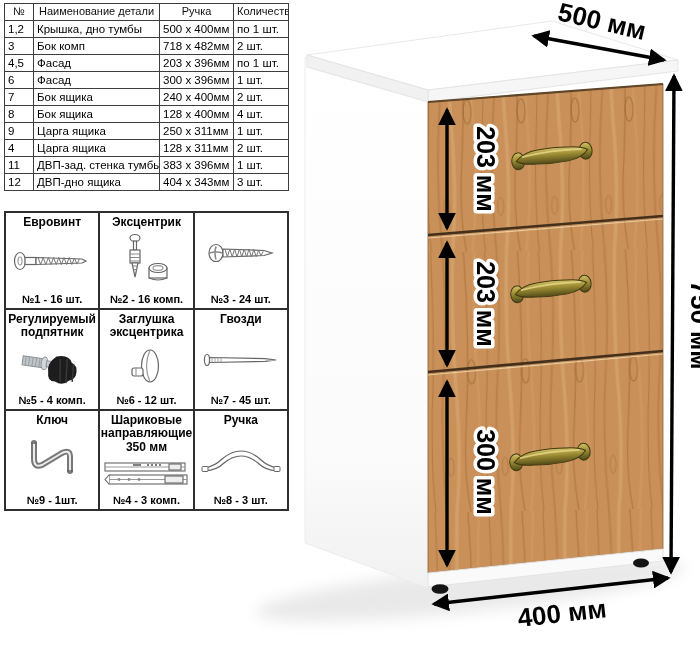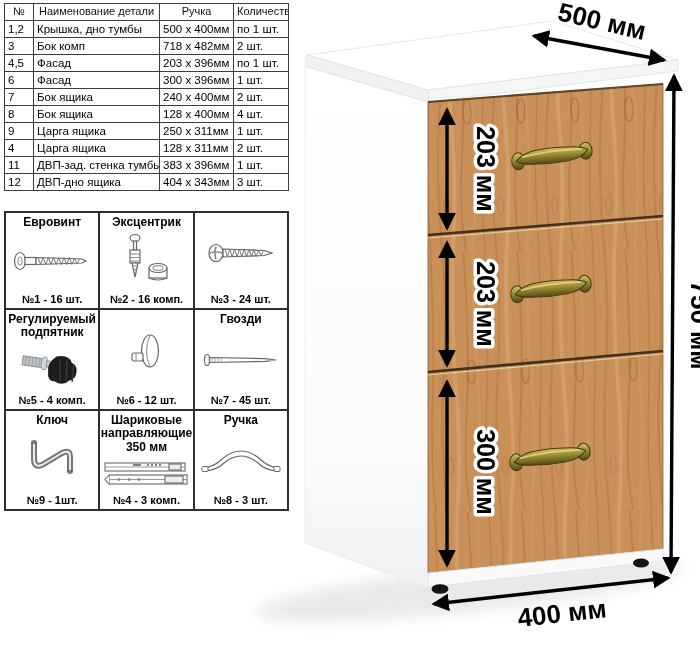--- a/index.html
+++ b/index.html
@@ -172,20 +172,21 @@
           <rect x="27" y="14.5" width="9" height="6" fill="#c9cdd1" stroke="#8a8f93" stroke-width="1"></rect>
           <path d="M36,9 q12,-4 16,4 q6,2 6,9 q0,7 -6,9 q-6,7 -14,3 q-8,1 -8,-8 q-3,-9 6,-17 z" fill="#1d1d1d"></path>
           <path d="M40,11 l3,22 M47,10 l2,24 M54,14 l1,18" stroke="#3a3a3a" stroke-width="1.4" fill="none"></path>
         </g>
       </svg>
     </div>
     <div class="n">№5 - 4 комп.</div>
   </div>
 
   <div class="cell">
+    <div class="t">Заглушка эксцентрика</div>
     <div class="ic">
       <svg width="44" height="48" viewBox="0 0 44 48">
         <g stroke="#666" fill="#fff" stroke-width="1.2">
           <ellipse cx="26" cy="23" rx="8.5" ry="16"></ellipse>
           <path d="M26,7 q-7,16 0,32" fill="none" stroke="#999"></path>
           <rect x="8" y="25" width="11" height="8" rx="2"></rect>
           <path d="M12,25 v8" stroke="#999"></path>
         </g>
       </svg>
     </div>

